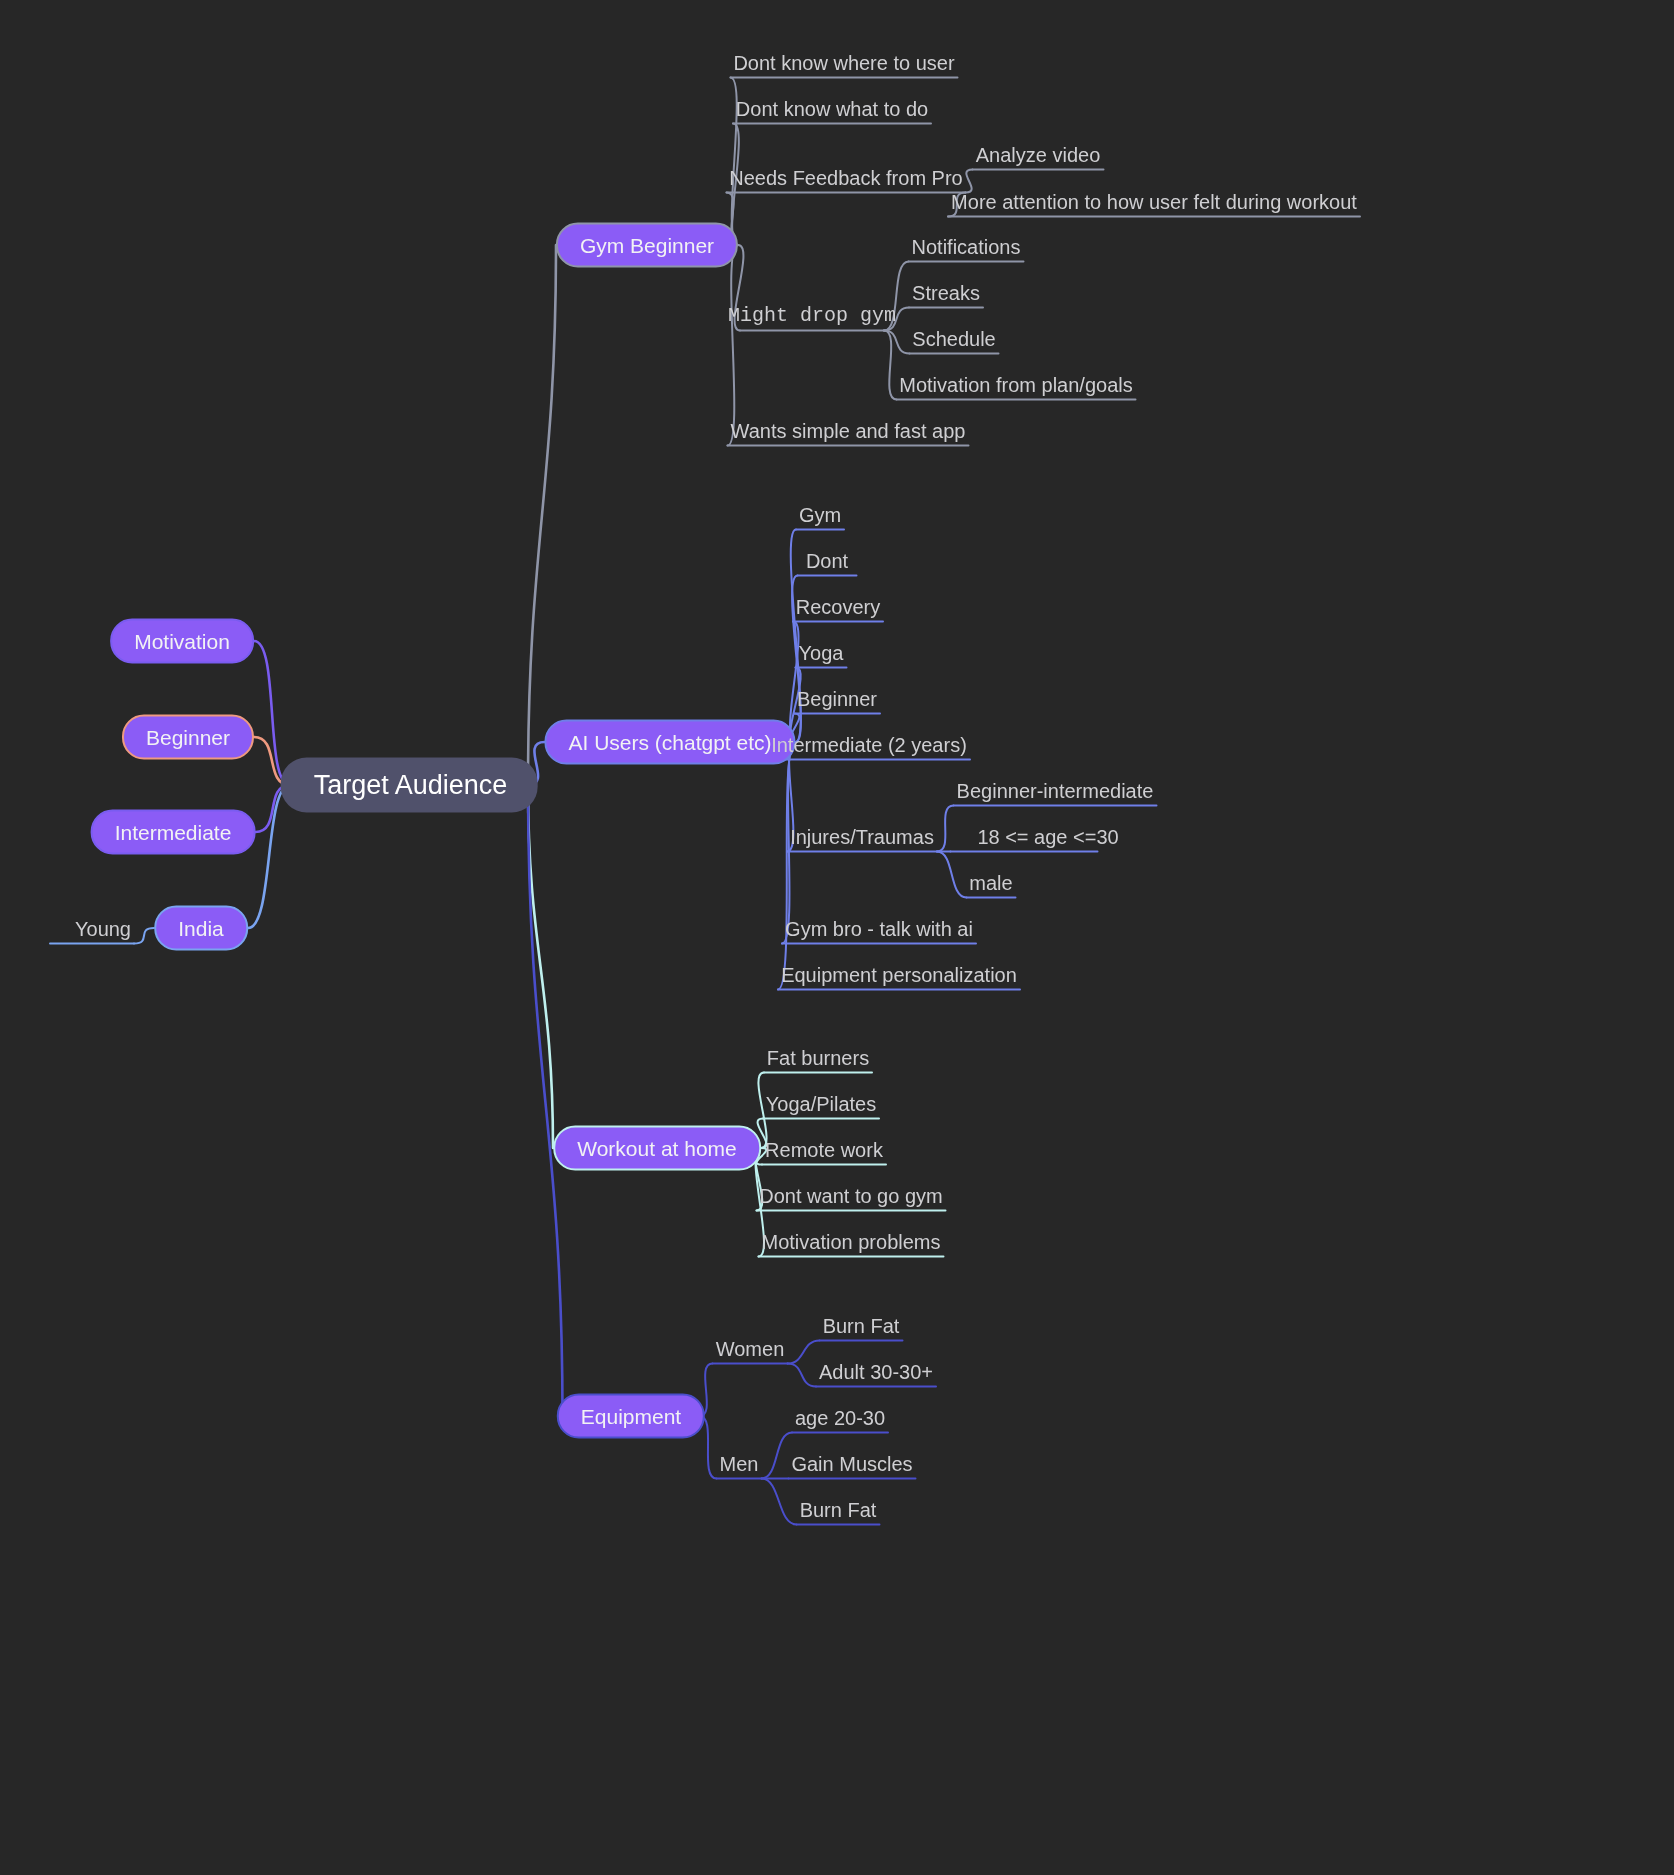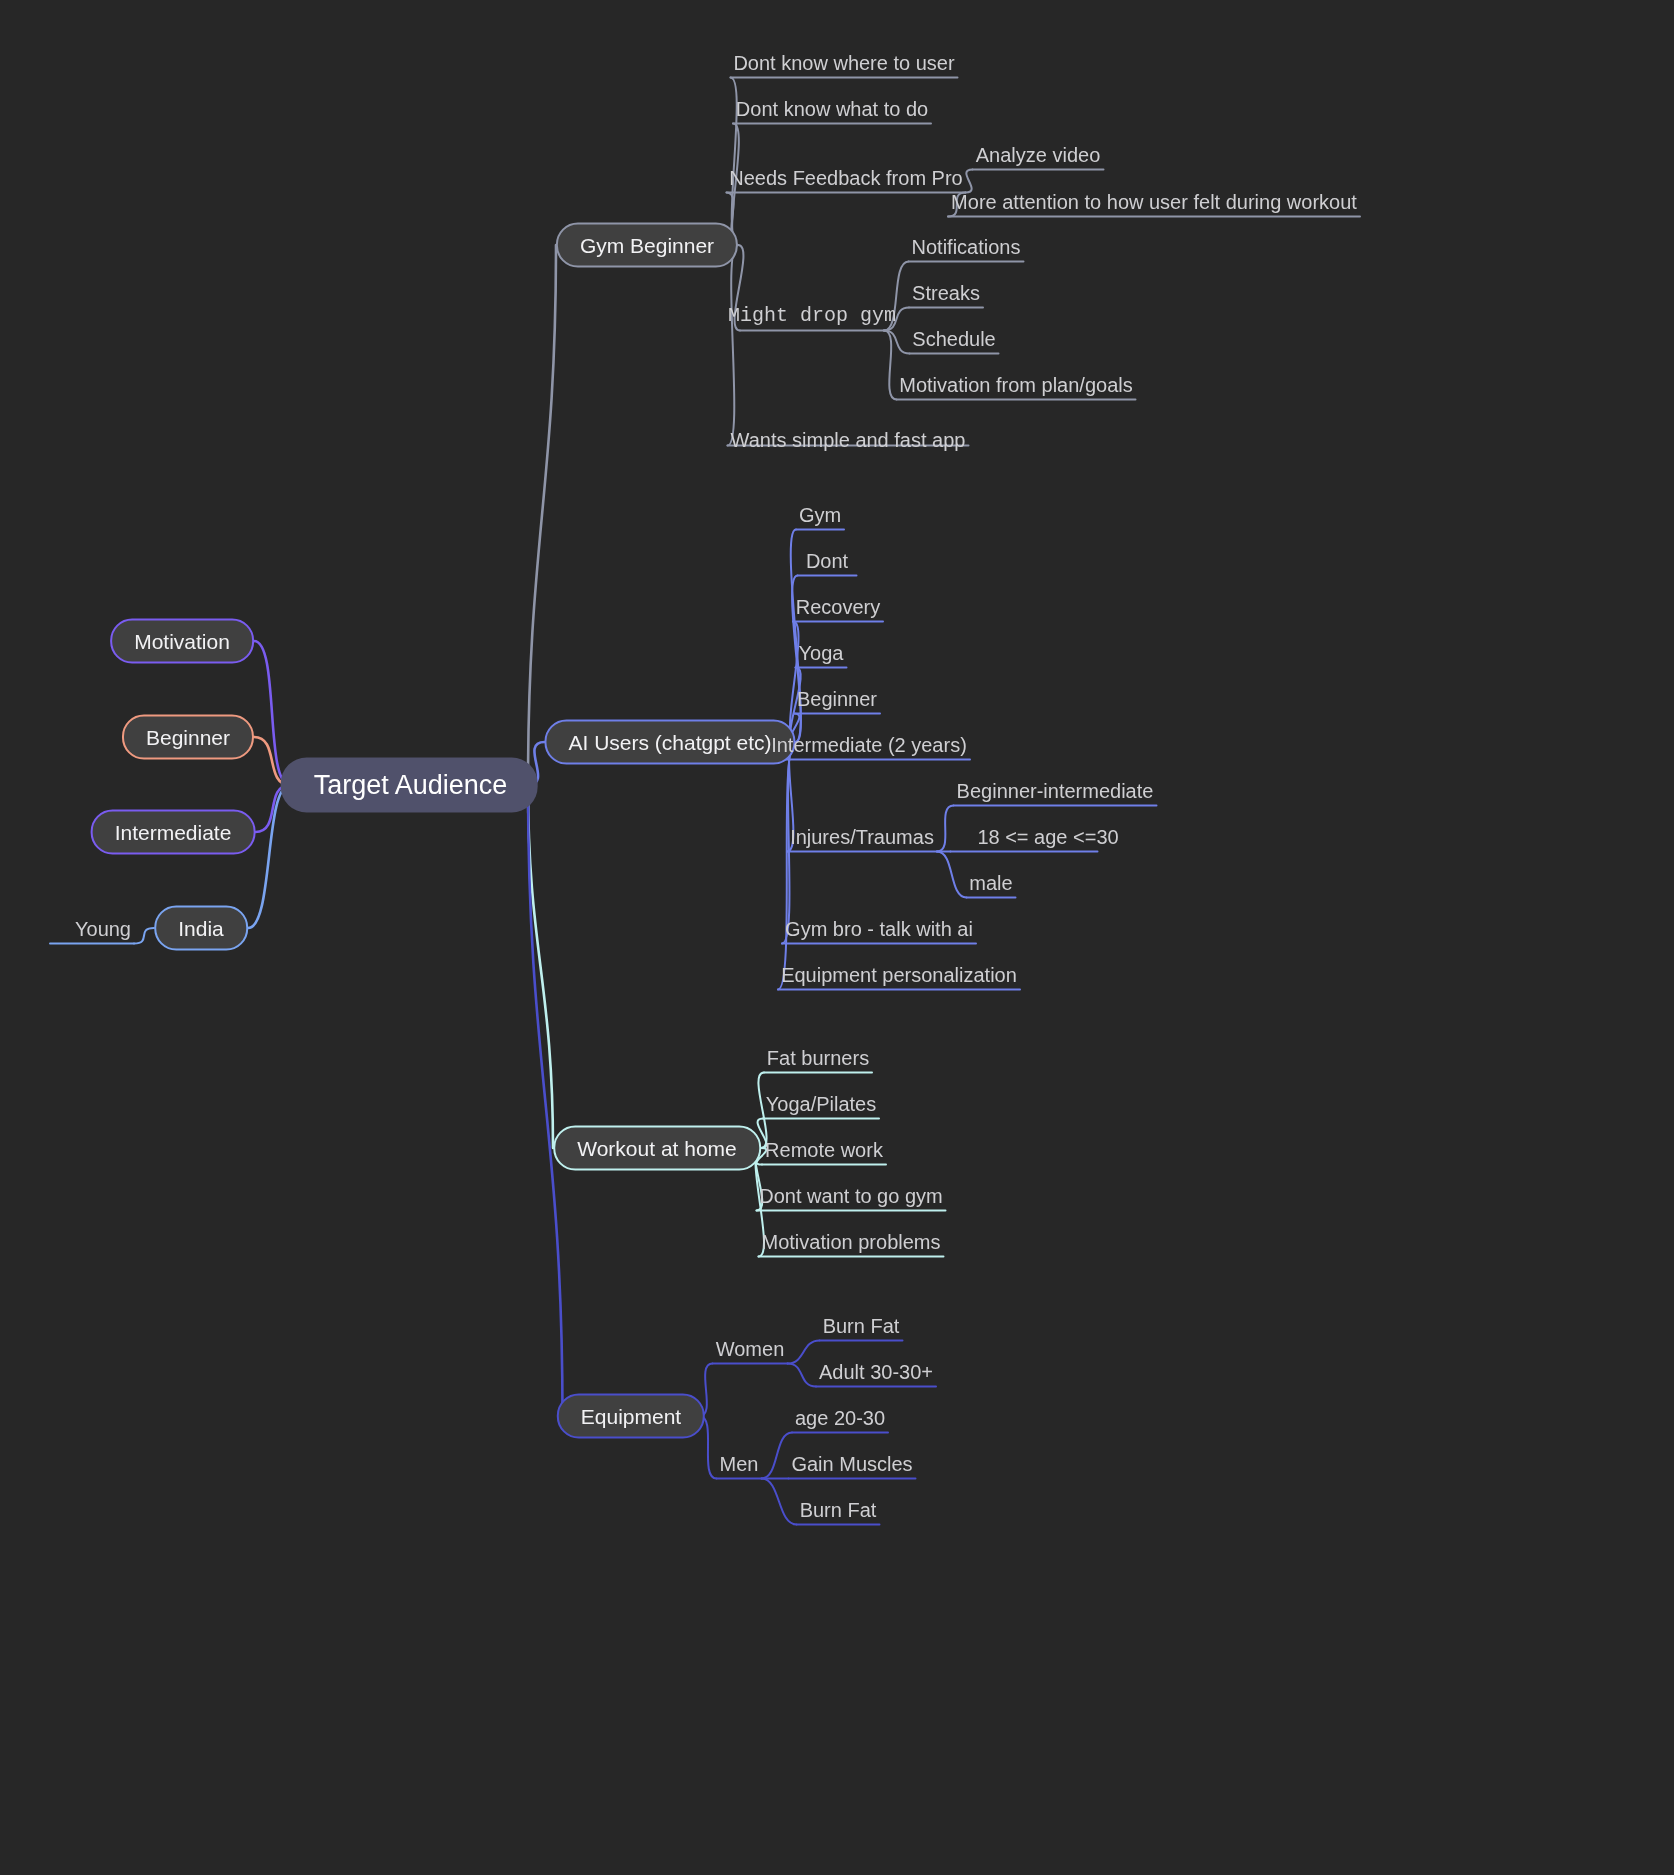--- a/index.html
+++ b/index.html
@@ -23,21 +23,21 @@
     pointer-events: none;
   }
   
   .node {
     position: absolute;
     transform: translate(-50%, -50%);
     white-space: nowrap;
     box-sizing: border-box;
   }
   .pill {
-    background: #404040;
+    background: #8b5cf6;
     border-radius: 22px;
     border: 2px solid #d946ef;
     color: #f2f2f4;
     padding: 10px 22px;
     font-size: 21px;
     line-height: 1;
     text-align: center;
   }
   .pill.root {
     font-size: 27px;
@@ -147,21 +147,21 @@
       <div class="node leaf" style="left: 844px; top: 66px;">Dont know where to user</div>
       <div class="node leaf" style="left: 832px; top: 112px;">Dont know what to do</div>
       <div class="node leaf" style="left: 846px; top: 181px;">Needs Feedback from Pro</div>
       <div class="node leaf" style="left: 1038px; top: 158px;">Analyze video</div>
       <div class="node leaf" style="left: 1154px; top: 205px;">More attention to how user felt during workout</div>
       <div class="node leaf" style="left: 812px; top: 319px; font-family: Liberation Mono, monospace;">Might drop gym</div>
       <div class="node leaf" style="left: 966px; top: 250px;">Notifications</div>
       <div class="node leaf" style="left: 946px; top: 296px;">Streaks</div>
       <div class="node leaf" style="left: 954px; top: 342px;">Schedule</div>
       <div class="node leaf" style="left: 1016px; top: 388px;">Motivation from plan/goals</div>
-      <div class="node leaf" style="left: 848px; top: 434px; margin-top: 9px;">Wants simple and fast app</div>
+      <div class="node leaf" style="left: 848px; top: 434px;">Wants simple and fast app</div>
       <div class="node pill" style="border-color: rgb(111, 127, 232); left: 670px; top: 742px;">AI Users (chatgpt etc)</div>
       <div class="node leaf" style="left: 820px; top: 518px;">Gym</div>
       <div class="node leaf" style="left: 827px; top: 564px;">Dont</div>
       <div class="node leaf" style="left: 838px; top: 610px;">Recovery</div>
       <div class="node leaf" style="left: 821px; top: 656px;">Yoga</div>
       <div class="node leaf" style="left: 837px; top: 702px;">Beginner</div>
       <div class="node leaf" style="left: 869px; top: 748px;">Intermediate (2 years)</div>
       <div class="node leaf" style="left: 862px; top: 840px;">Injures/Traumas</div>
       <div class="node leaf" style="left: 1055px; top: 794px;">Beginner-intermediate</div>
       <div class="node leaf" style="left: 1000px; top: 840px; margin-left: 48px;">18 &lt;= age &lt;=30</div>

